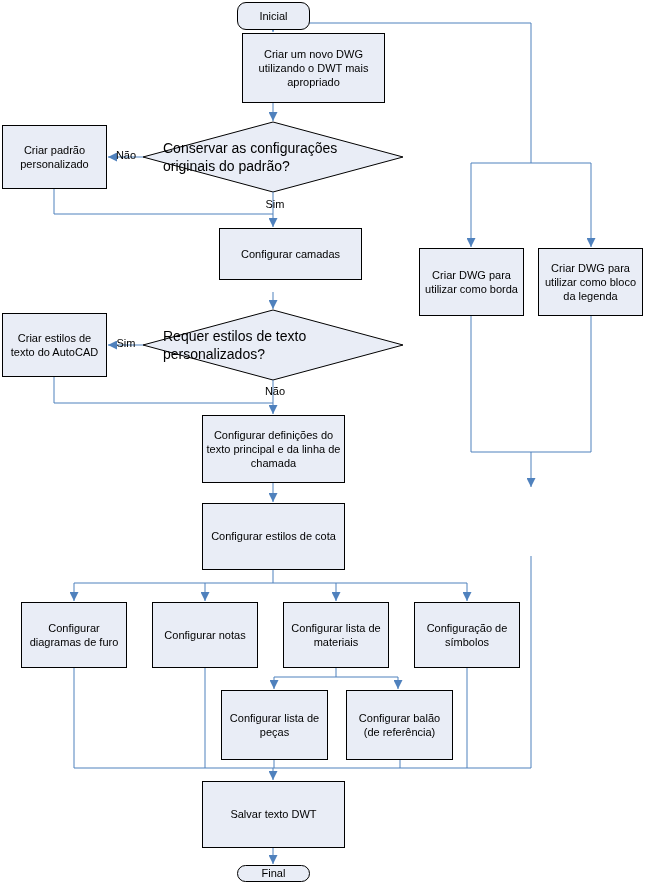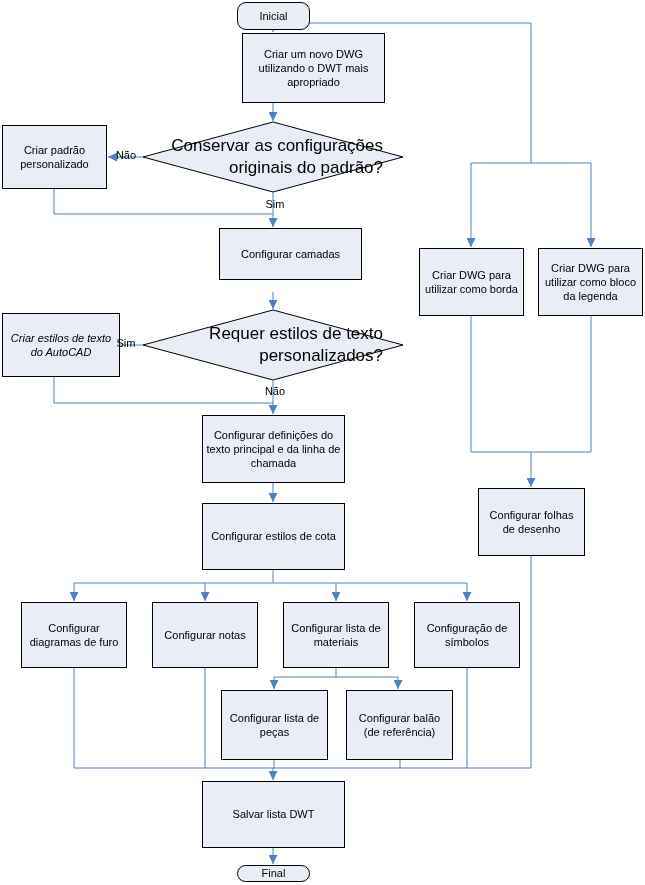--- a/index.html
+++ b/index.html
@@ -14,33 +14,33 @@
   .diamond{fill:var(--node-fill);stroke:var(--node-border);stroke-width:1;}
   .node{
     position:absolute;box-sizing:border-box;border:1px solid var(--node-border);
     background:var(--node-fill);color:var(--text);font-size:11px;line-height:1.3;
     display:flex;align-items:center;justify-content:center;text-align:center;
     padding:1px 3px;
   }
   .pill{border-radius:9px;padding:0 4px;}
   .dtext{
     position:absolute;box-sizing:border-box;background:transparent;border:none;
-    color:var(--text);font-size:17px;line-height:1.3;display:flex;align-items:center;
-    justify-content:center;text-align:right;
+    color:var(--text);font-size:14px;line-height:1.3;display:flex;align-items:center;
+    justify-content:center;text-align:left;
   }
   .elabel{
     position:absolute;box-sizing:border-box;color:var(--text);font-size:11px;
     text-align:center;width:40px;
   }
   
   .n-start{left:237px;top:2px;width:73px;height:28px;}
   .n-newdwg{left:202px;top:33px;width:143px;height:70px;margin-left:40px;}
   .n-custom{left:2px;top:125px;width:105px;height:64px;}
   .n-layers{left:202px;top:228px;width:143px;height:52px;margin-left:17px;}
-  .n-textstyles{left:2px;top:313px;width:118px;height:64px;font-style:italic;}
+  .n-textstyles{left:2px;top:313px;width:105px;height:64px;}
   .n-textleader{left:202px;top:415px;width:143px;height:68px;}
   .n-dimstyles{left:202px;top:503px;width:143px;height:67px;}
   .n-border{left:419px;top:248px;width:105px;height:68px;}
   .n-titleblock{left:538px;top:248px;width:105px;height:68px;}
   .n-sheets{left:478px;top:488px;width:107px;height:68px;}
   .n-holecharts{left:21px;top:602px;width:106px;height:66px;}
   .n-notes{left:152px;top:602px;width:106px;height:66px;}
   .n-bom{left:283px;top:602px;width:106px;height:66px;}
   .n-symbols{left:414px;top:602px;width:106px;height:66px;}
   .n-partslist{left:221px;top:690px;width:107px;height:70px;}
@@ -116,28 +116,27 @@
   <div class="node pill n-final">Final</div>
 
   <div class="node n-newdwg">Criar um novo DWG utilizando o DWT mais apropriado</div>
   <div class="node n-custom">Criar padrão personalizado</div>
   <div class="node n-layers">Configurar camadas</div>
   <div class="node n-textstyles">Criar estilos de texto do AutoCAD</div>
   <div class="node n-textleader">Configurar definições do texto principal e da linha de chamada</div>
   <div class="node n-dimstyles">Configurar estilos de cota</div>
   <div class="node n-border">Criar DWG para utilizar como borda</div>
   <div class="node n-titleblock">Criar DWG para utilizar como bloco da legenda</div>
-  <div class="node n-sheets">Configurar folhas de desenho</div>
   <div class="node n-holecharts">Configurar diagramas de furo</div>
   <div class="node n-notes">Configurar notas</div>
   <div class="node n-bom">Configurar lista de materiais</div>
   <div class="node n-symbols">Configuração de símbolos</div>
   <div class="node n-partslist">Configurar lista de peças</div>
   <div class="node n-balloon">Configurar balão (de referência)</div>
-  <div class="node n-savedwt">Salvar lista DWT</div>
+  <div class="node n-savedwt">Salvar texto DWT</div>
 
   <div class="dtext t-decision1">Conservar as configurações originais do padrão?</div>
   <div class="dtext t-decision2">Requer estilos de texto personalizados?</div>
 
   <div class="elabel l-no1">Não</div>
   <div class="elabel l-yes1">Sim</div>
   <div class="elabel l-yes2">Sim</div>
   <div class="elabel l-no2">Não</div>
 
 </div>

